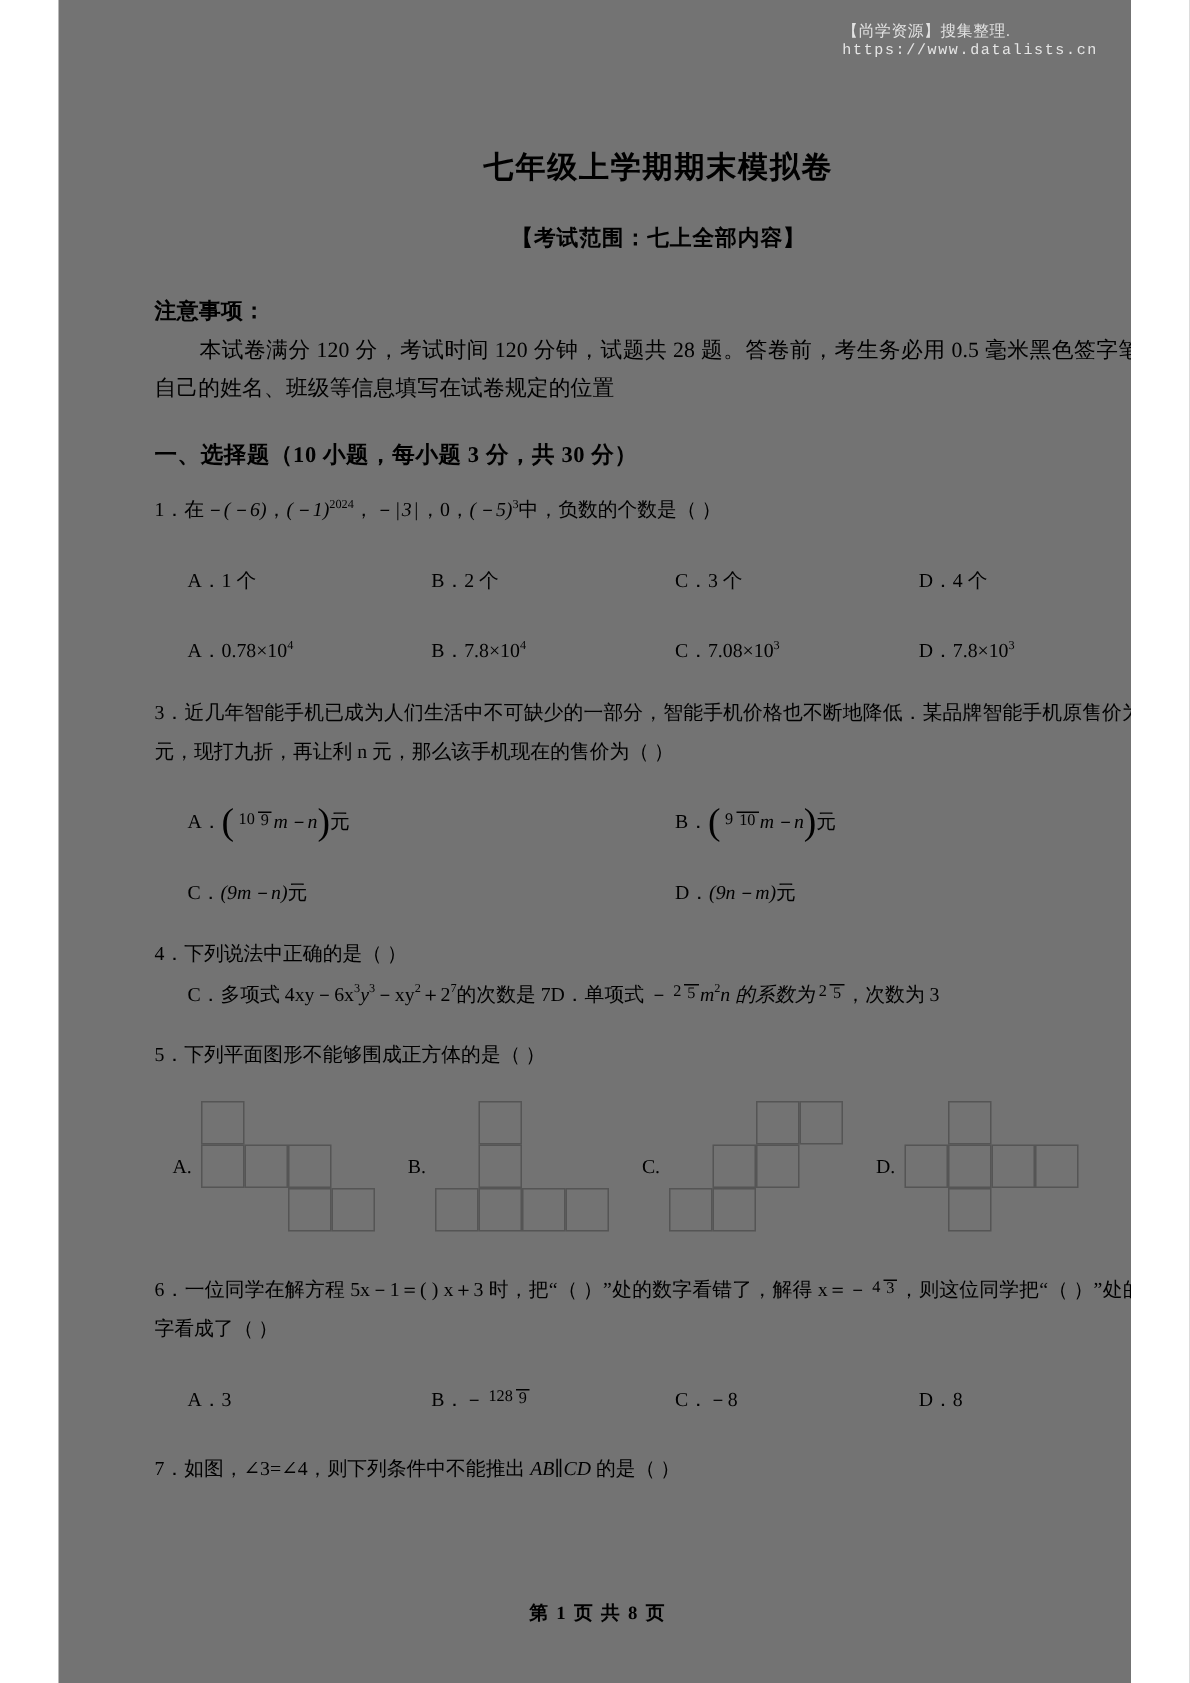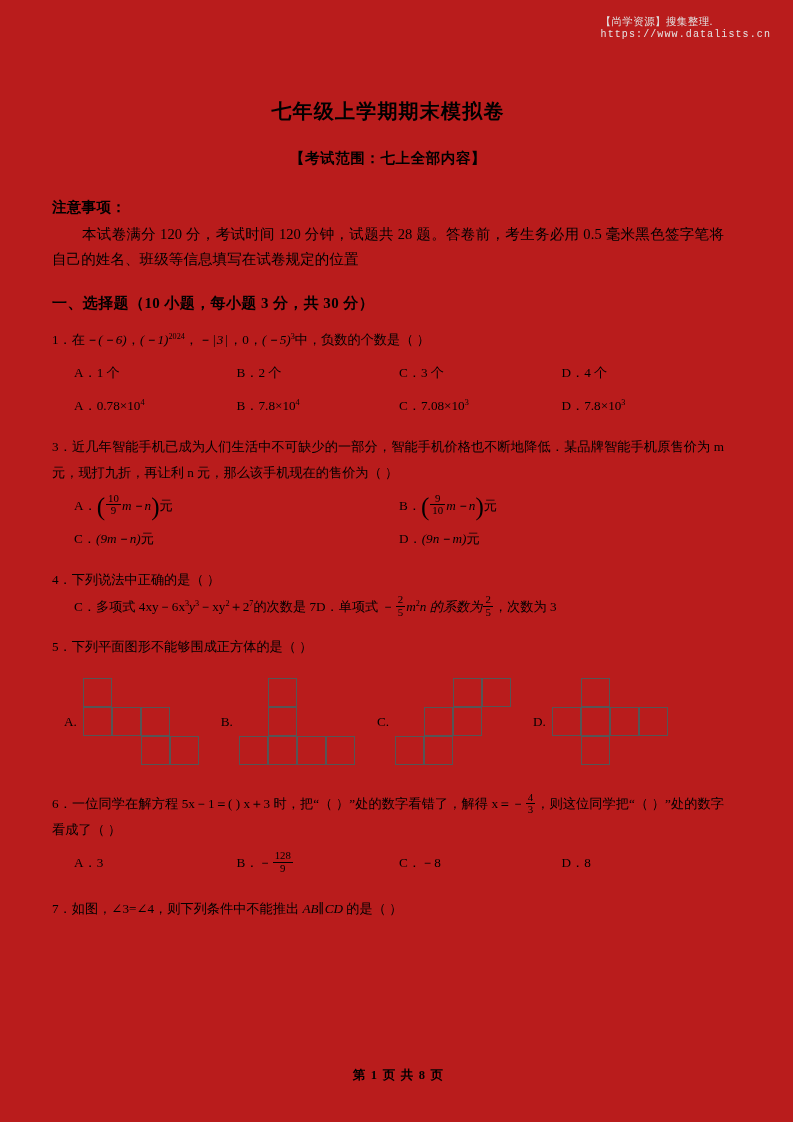--- a/index.html
+++ b/index.html
@@ -6,24 +6,24 @@
     margin: 0;
     padding: 0;
     background: #ffffff;
   }
   body {
     font-family: "Liberation Serif", "DejaVu Serif", serif;
     color: #000000;
   }
   .page {
     position: relative;
-    width: 793px;
+    width: 715px;
     height: 1122px;
     margin: 0 auto;
-    background: #b91c1c;
+    background: #737373;
     overflow: hidden;
     box-sizing: border-box;
   }
 
   
   .watermark {
     position: absolute;
     top: 14px;
     right: 22px;
     text-align: left;
@@ -40,21 +40,21 @@
   .watermark .wm-url {
     font-size: 10px;
     letter-spacing: 1.1px;
     font-family: "Liberation Mono", monospace;
     color: #e6e6e6;
   }
 
   
   .content {
     position: absolute;
-    left: 52px;
+    left: 64px;
     top: 0;
     width: 672px;
   }
 
   h1.doc-title {
     font-size: 20px;
     font-weight: bold;
     text-align: center;
     margin: 0;
     padding-top: 98px;
@@ -97,38 +97,38 @@
     font-size: 13.2px;
     line-height: 1.95;
     margin-top: 14px;
     text-align: justify;
   }
   .q-stem {
     display: block;
   }
   .opts {
     display: flex;
-    margin-top: 6px;
+    margin-top: 20px;
     padding-left: 22px;
   }
   .opts.cols4 > .opt { width: 25%; }
   .opts.cols2 > .opt { width: 50%; }
   .opt {
     font-size: 13.2px;
     line-height: 2.1;
     white-space: nowrap;
   }
   .opt-wide { display: block; padding-left: 22px; font-size: 13.2px; line-height: 2.1; }
 
   
   .it { font-style: italic; }
   .sup { font-size: 0.62em; vertical-align: super; line-height: 0; }
   .frac {
     display: inline-flex;
-    flex-direction: column;
+    flex-direction: row;
     vertical-align: middle;
     text-align: center;
     font-size: 0.82em;
     line-height: 1.05;
     margin: 0 1px;
     position: relative;
     top: -0.15em;
   }
   .frac .num { padding: 0 2px; }
   .frac .den { padding: 0 2px; border-top: 1px solid #000; }

